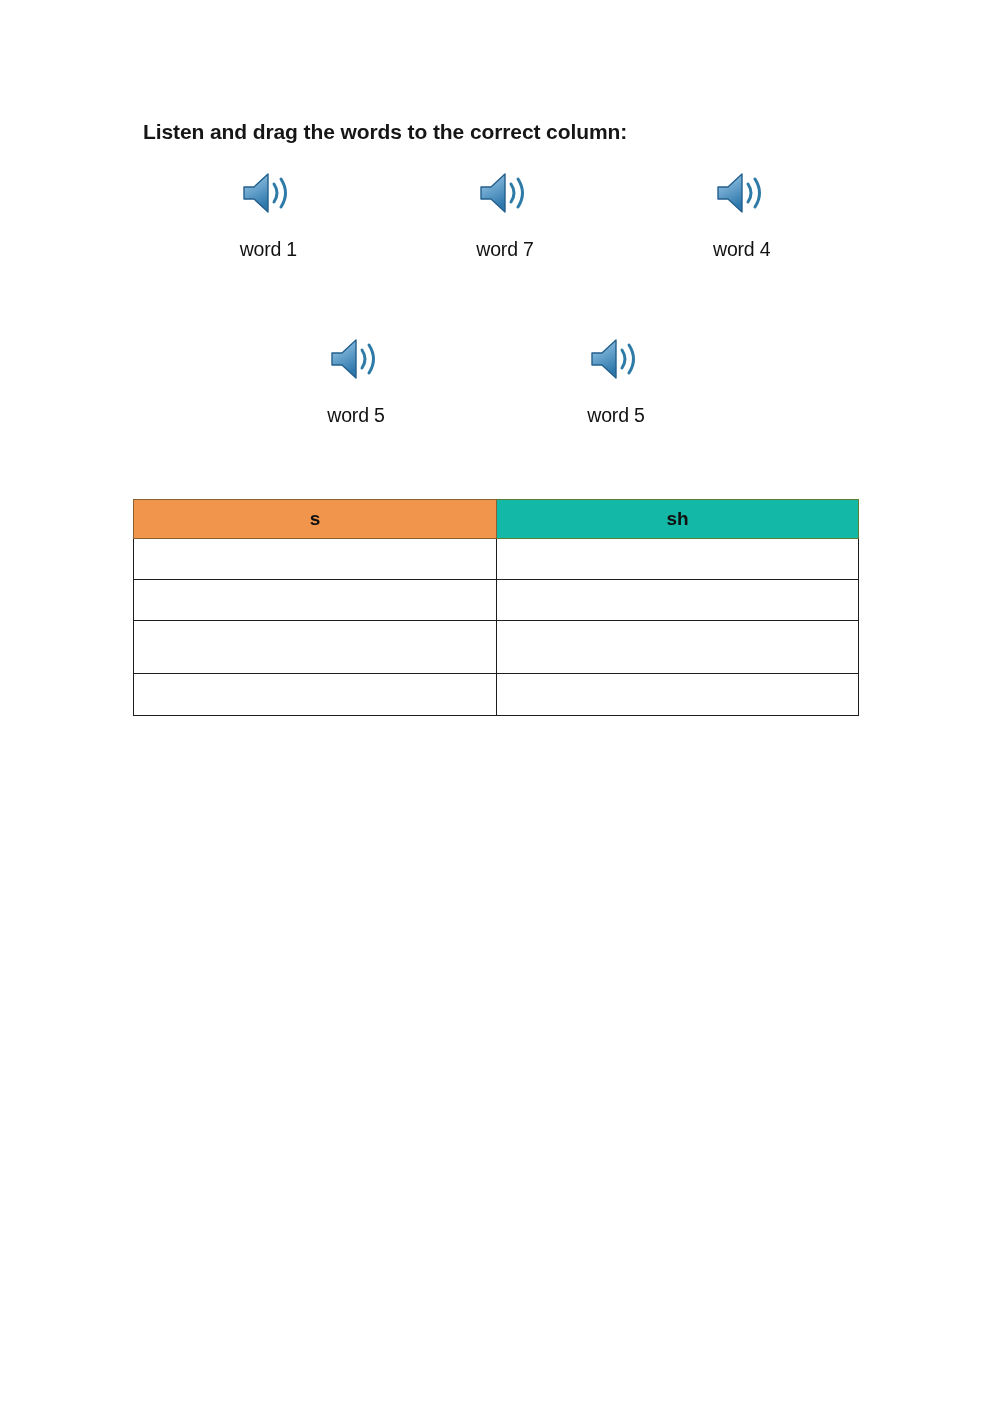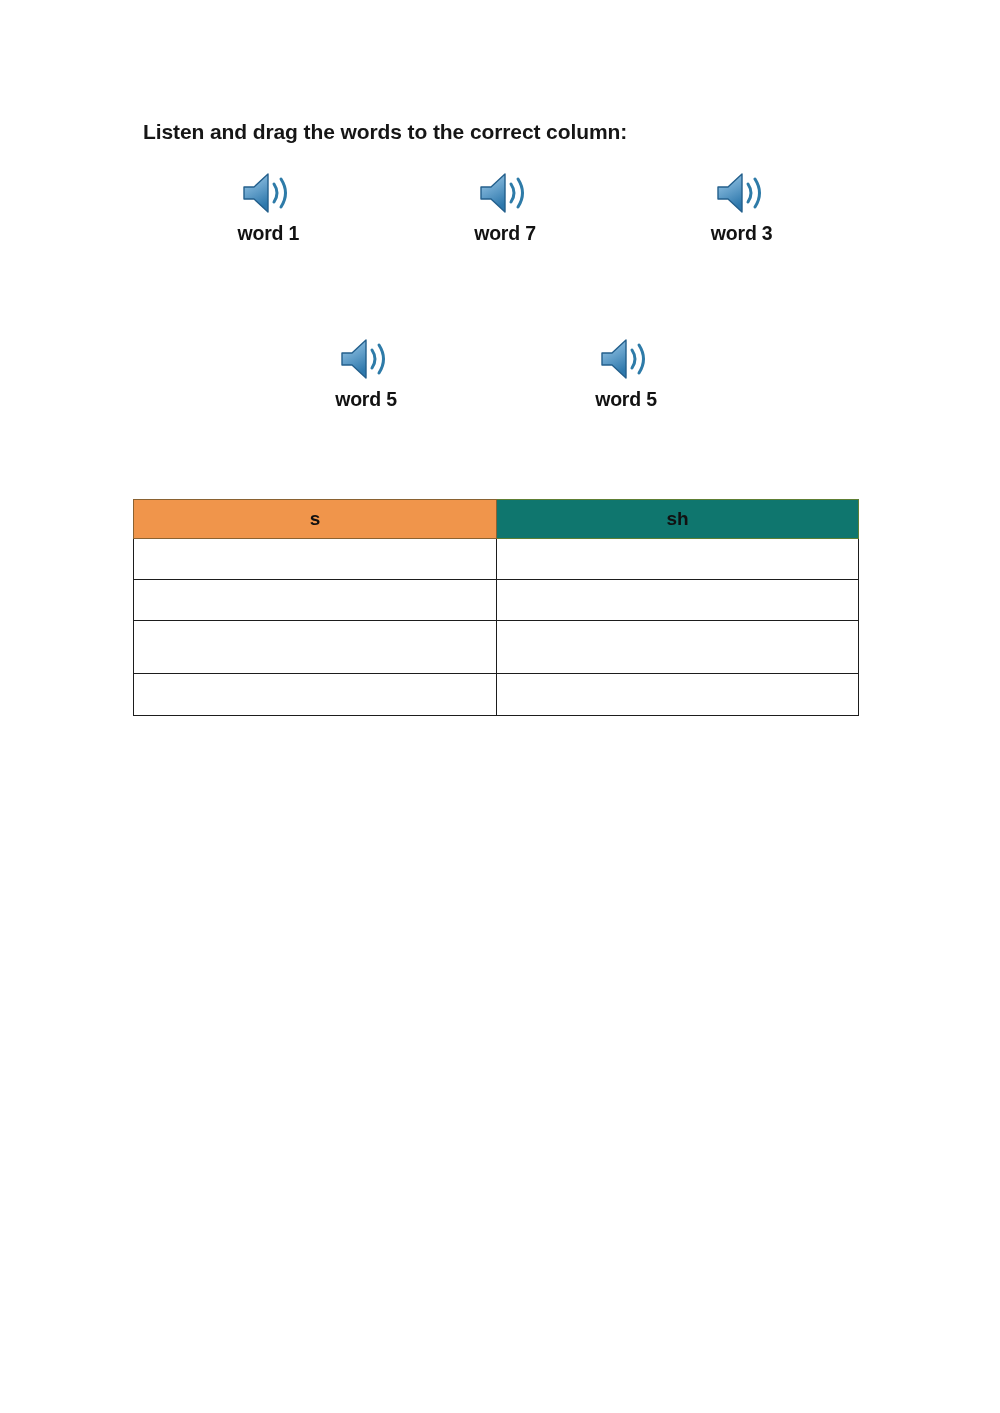--- a/index.html
+++ b/index.html
@@ -39,34 +39,34 @@
   .word-row {
     position: absolute;
     display: flex;
   }
   .word-row-1 {
     left: 150px;
     top: 168px;
     width: 710px;
   }
   .word-row-2 {
-    left: 236px;
+    left: 226px;
     top: 334px;
     width: 520px;
   }
   .word-item {
     flex: 1 1 0;
     display: flex;
     flex-direction: column;
     align-items: center;
   }
   .word-label {
-    margin-top: 4px;
+    margin-top: 20px;
     font-size: 19.5px;
-    font-weight: bold;
+    font-weight: normal;
     color: #121212;
     letter-spacing: -0.2px;
     white-space: nowrap;
   }
   .speaker-icon {
     display: block;
     width: 54px;
     height: 50px;
   }
 
@@ -90,21 +90,21 @@
     color: #111111;
     text-align: center;
     vertical-align: middle;
     border: 1px solid #7a5a2e;
   }
   .sort-table th.head-s {
     background: #F0954B;
     border-color: #8a6232;
   }
   .sort-table th.head-sh {
-    background: #0f766e;
+    background: #14b8a6;
     border-color: #5e7f35;
   }
 
   .sort-table td {
     padding: 0;
     border: 1px solid #1d1d1d;
     background: #ffffff;
   }
   .sort-table tr.drop-row-1 td { height: 40px; }
   .sort-table tr.drop-row-2 td { height: 40px; }
@@ -147,31 +147,31 @@
       <span class="speaker-icon-wrap">
         <svg class="speaker-icon" viewBox="0 0 54 50" xmlns="http://www.w3.org/2000/svg">
           <path d="M3 19 H13 L27 6 V44 L13 31 H3 Z" fill="url(#coneGrad1)" stroke="#235F8C" stroke-width="1.4" stroke-linejoin="round"></path>
           <path d="M33 16 Q39 25 33 34" fill="none" stroke="#2E7BA8" stroke-width="3" stroke-linecap="round"></path>
           <path d="M40 11 Q49 25 40 39" fill="none" stroke="#2E7BA8" stroke-width="3" stroke-linecap="round"></path>
         </svg>
       </span>
       <span class="word-label">word 7</span>
     </div>
 
-    <div class="word-item">
-      <span class="speaker-icon-wrap">
-        <svg class="speaker-icon" viewBox="0 0 54 50" xmlns="http://www.w3.org/2000/svg">
-          <path d="M3 19 H13 L27 6 V44 L13 31 H3 Z" fill="url(#coneGrad1)" stroke="#235F8C" stroke-width="1.4" stroke-linejoin="round"></path>
-          <path d="M33 16 Q39 25 33 34" fill="none" stroke="#2E7BA8" stroke-width="3" stroke-linecap="round"></path>
-          <path d="M40 11 Q49 25 40 39" fill="none" stroke="#2E7BA8" stroke-width="3" stroke-linecap="round"></path>
-        </svg>
-      </span>
-      <span class="word-label">word 3</span>
-    </div>
-
+
+    <div class="word-item">
+      <span class="speaker-icon-wrap">
+        <svg class="speaker-icon" viewBox="0 0 54 50" xmlns="http://www.w3.org/2000/svg">
+          <path d="M3 19 H13 L27 6 V44 L13 31 H3 Z" fill="url(#coneGrad1)" stroke="#235F8C" stroke-width="1.4" stroke-linejoin="round"></path>
+          <path d="M33 16 Q39 25 33 34" fill="none" stroke="#2E7BA8" stroke-width="3" stroke-linecap="round"></path>
+          <path d="M40 11 Q49 25 40 39" fill="none" stroke="#2E7BA8" stroke-width="3" stroke-linecap="round"></path>
+        </svg>
+      </span>
+      <span class="word-label">word 4</span>
+    </div>
 
   </div>
 
   <div class="word-row word-row-2">
 
     <div class="word-item">
       <span class="speaker-icon-wrap">
         <svg class="speaker-icon" viewBox="0 0 54 50" xmlns="http://www.w3.org/2000/svg">
           <path d="M3 19 H13 L27 6 V44 L13 31 H3 Z" fill="url(#coneGrad1)" stroke="#235F8C" stroke-width="1.4" stroke-linejoin="round"></path>
           <path d="M33 16 Q39 25 33 34" fill="none" stroke="#2E7BA8" stroke-width="3" stroke-linecap="round"></path>

